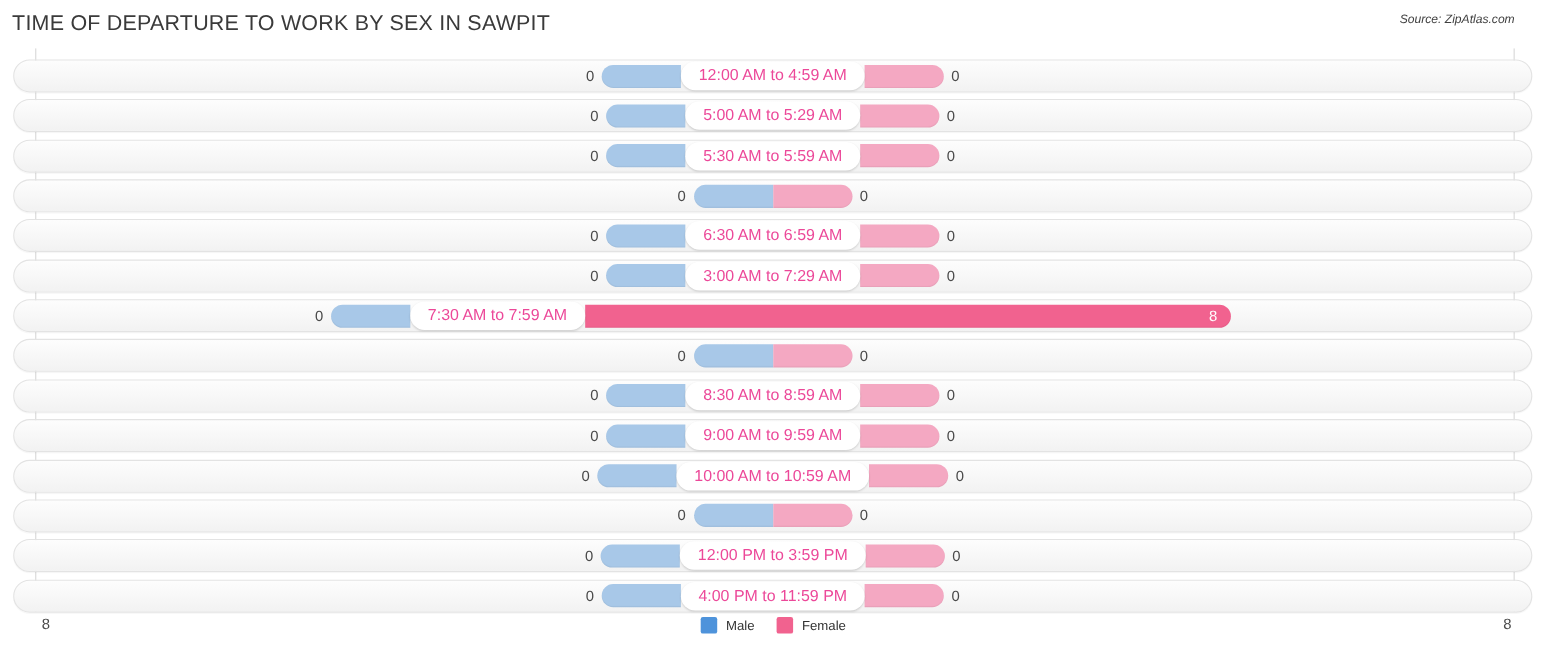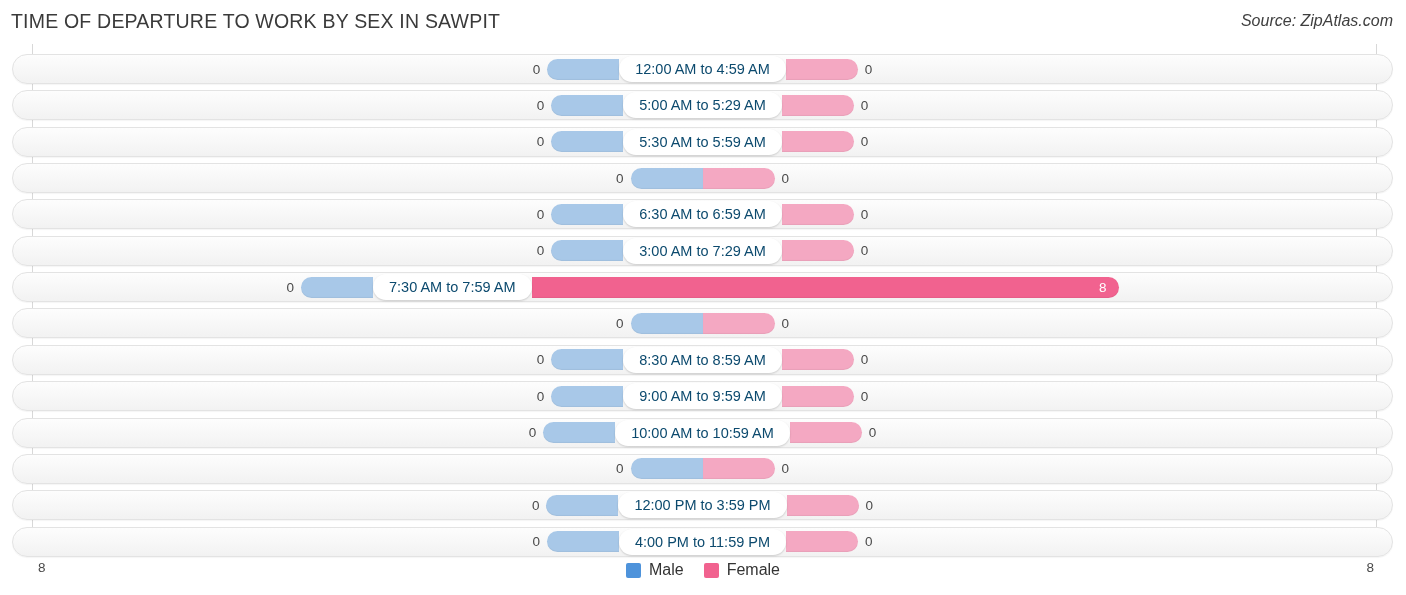--- a/index.html
+++ b/index.html
@@ -14,22 +14,22 @@
   .page{position:relative;width:1174px;height:595px;}
 
   
   .header{position:absolute;left:0;top:0;width:1406px;height:44px;}
   .title{
     position:absolute;left:11px;top:10px;
     font-size:19.5px;letter-spacing:.2px;
     color:#3a3a3a;font-weight:400;white-space:nowrap;
   }
   .source{
-    position:absolute;right:13px;top:12px;
-    font-size:16px;font-style:italic;color:#3f3f3f;
+    position:absolute;right:29px;top:12px;
+    font-size:11px;font-style:italic;color:#3f3f3f;
     white-space:nowrap;
   }
 
   
   .plot{position:absolute;left:0;top:44px;width:1406px;height:512px;}
 
   .gridline{
     position:absolute;top:0;bottom:0;width:1px;
     background:#d8d8d8;
   }
@@ -85,21 +85,21 @@
   }
 
   
   .pill{
     flex:0 0 auto;
     height:26px;
     background:#ffffff;
     border-radius:13px;
     display:flex;align-items:center;justify-content:center;
     padding:0 16px;
-    font-size:14.5px;color:#0c4a6e;
+    font-size:14.5px;color:#ec4899;
     white-space:nowrap;
     box-shadow:0 1px 2px rgba(0,0,0,0.16);
     position:relative;z-index:3;
   }
 
   
   .footer{position:absolute;left:0;top:556px;width:1406px;height:39px;}
   .axis-val{
     position:absolute;top:4px;
     font-size:13.5px;color:#4a4a4a;
@@ -109,21 +109,21 @@
 
   .legend{
     position:absolute;left:0;right:0;top:5px;
     display:flex;align-items:center;justify-content:center;
     gap:20px;
   }
   .lg{display:flex;align-items:center;gap:8px;}
   .swatch{width:15px;height:15px;border-radius:2px;display:block;}
   .swatch.male{background:#4e93db;}
   .swatch.female{background:#f1628f;}
-  .lg-label{font-size:16px;color:#333333;white-space:nowrap;}
+  .lg-label{font-size:12px;color:#333333;white-space:nowrap;}
 </style>
 </head>
 <body>
 
 <div class="page">
 
   <div class="header">
     <div class="title">TIME OF DEPARTURE TO WORK BY SEX IN SAWPIT</div>
     <div class="source">Source: ZipAtlas.com</div>
   </div>

